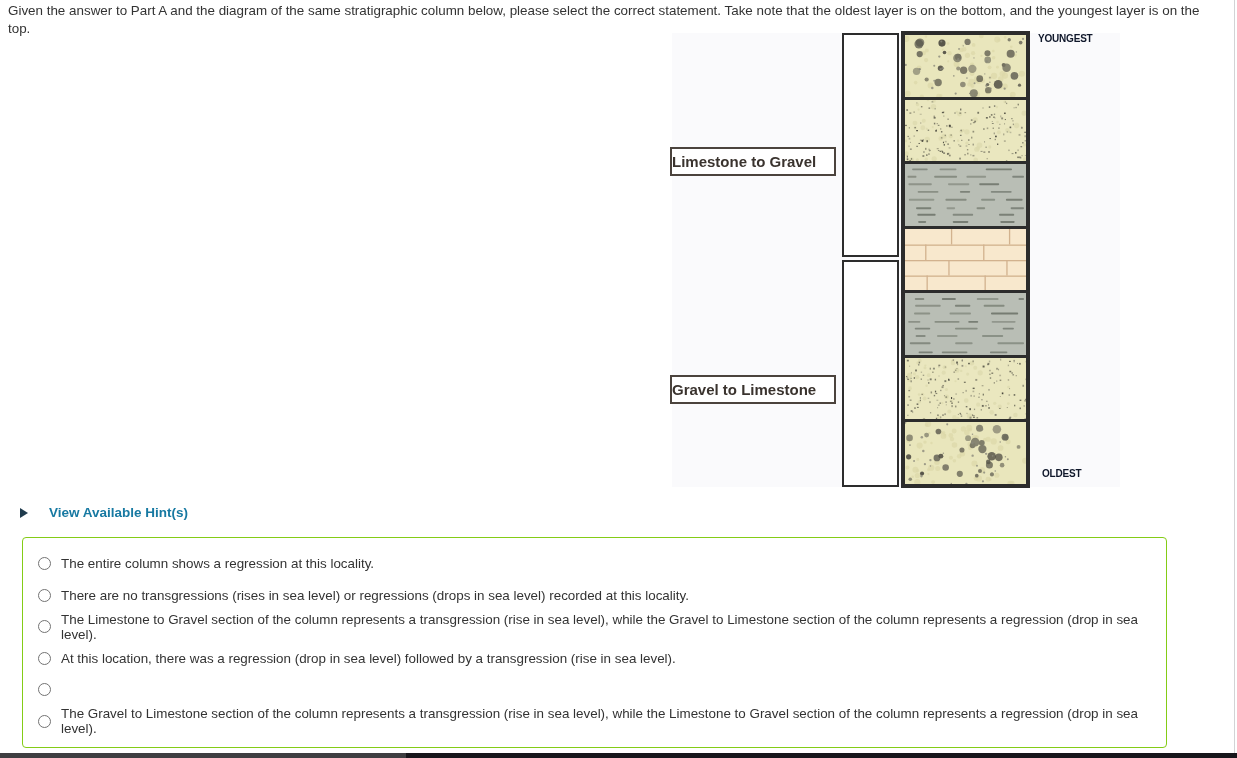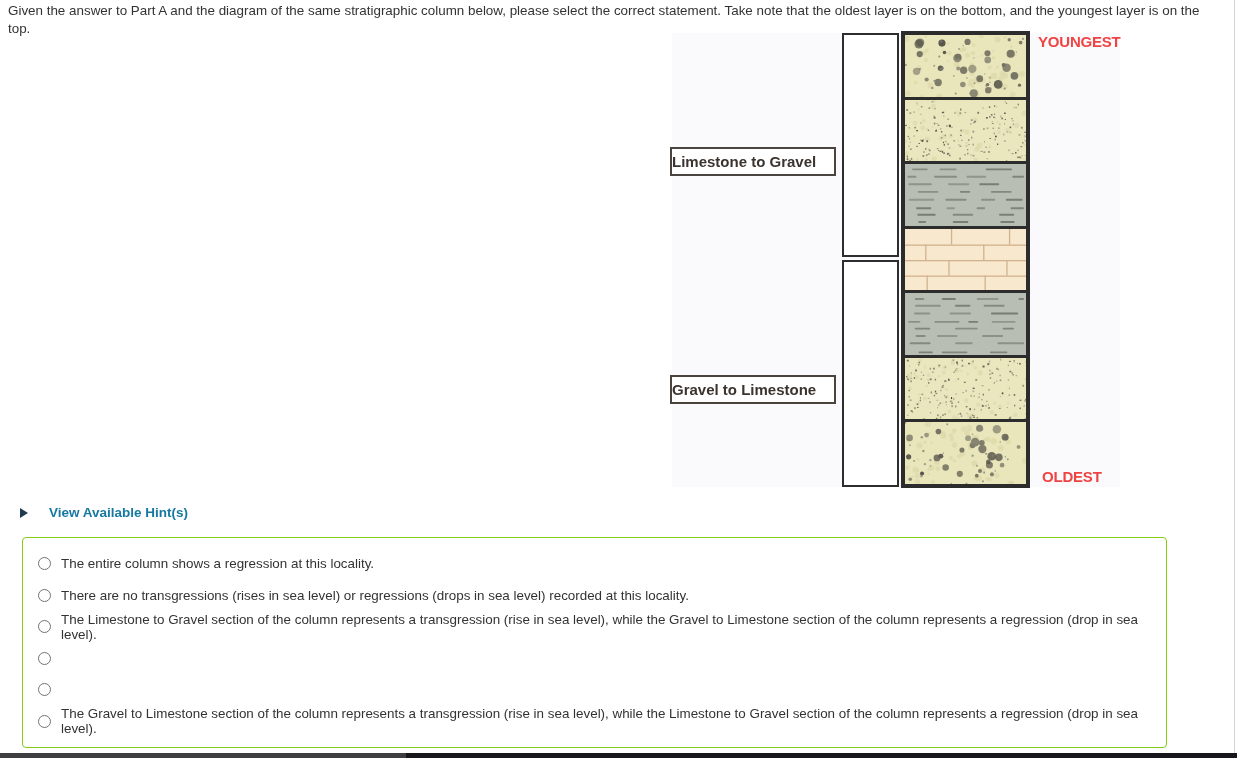--- a/index.html
+++ b/index.html
@@ -19,21 +19,21 @@
   .bracket{position:absolute;left:842px;width:57px;background:#fff;border:2.5px solid #2d2d2d;box-sizing:border-box;}
   #bracket-top{top:33px;height:224px;}
   #bracket-bottom{top:260px;height:227px;}
 
   #strat-column{position:absolute;left:901px;top:31px;width:129px;height:457px;
     border:4px solid #2c2c2c;box-sizing:border-box;background:#fff;display:flex;flex-direction:column;}
   .strat-layer{flex:1;position:relative;overflow:hidden;}
   .strat-layer + .strat-layer{border-top:3px solid #2c2c2c;}
   .strat-layer svg{position:absolute;left:0;top:0;display:block;}
 
-  .age-label{position:absolute;font-size:15px;font-weight:600;letter-spacing:-0.2px;color:#ef4444;}
+  .age-label{position:absolute;font-size:10px;font-weight:600;letter-spacing:-0.2px;color:#0f172a;}
   #youngest-label{left:1038px;top:33px;}
   #oldest-label{left:1042px;top:468px;}
 
   .hint-row{position:absolute;left:20px;top:505px;display:flex;align-items:center;cursor:pointer;gap:12px;}
   .hint-tri{width:0;height:0;border-top:5.5px solid transparent;border-bottom:5.5px solid transparent;
     border-left:8px solid #1f3b4d;margin-right:9px;}
   .hint-text{color:#1779a2;font-size:13.5px;font-weight:bold;}
 
   .options-panel{position:absolute;left:22px;top:537px;width:1145px;height:211px;background:#fff;
     border:1px solid #84cc16;border-radius:4px;box-sizing:border-box;padding-top:10px;}
@@ -839,20 +839,21 @@
       <div class="option-row">
         <span class="radio"></span>
         <span class="option-label">There are no transgressions (rises in sea level) or regressions (drops in sea level) recorded at this locality.</span>
       </div>
       <div class="option-row">
         <span class="radio"></span>
         <span class="option-label">The Limestone to Gravel section of the column represents a transgression (rise in sea level), while the Gravel to Limestone section of the column represents a regression (drop in sea level).</span>
       </div>
       <div class="option-row">
         <span class="radio"></span>
+        <span class="option-label">At this location, there was a regression (drop in sea level) followed by a transgression (rise in sea level).</span>
       </div>
       <div class="option-row">
         <span class="radio"></span>
       </div>
       <div class="option-row">
         <span class="radio"></span>
         <span class="option-label">The Gravel to Limestone section of the column represents a transgression (rise in sea level), while the Limestone to Gravel section of the column represents a regression (drop in sea level).</span>
       </div>
     </div>
 

